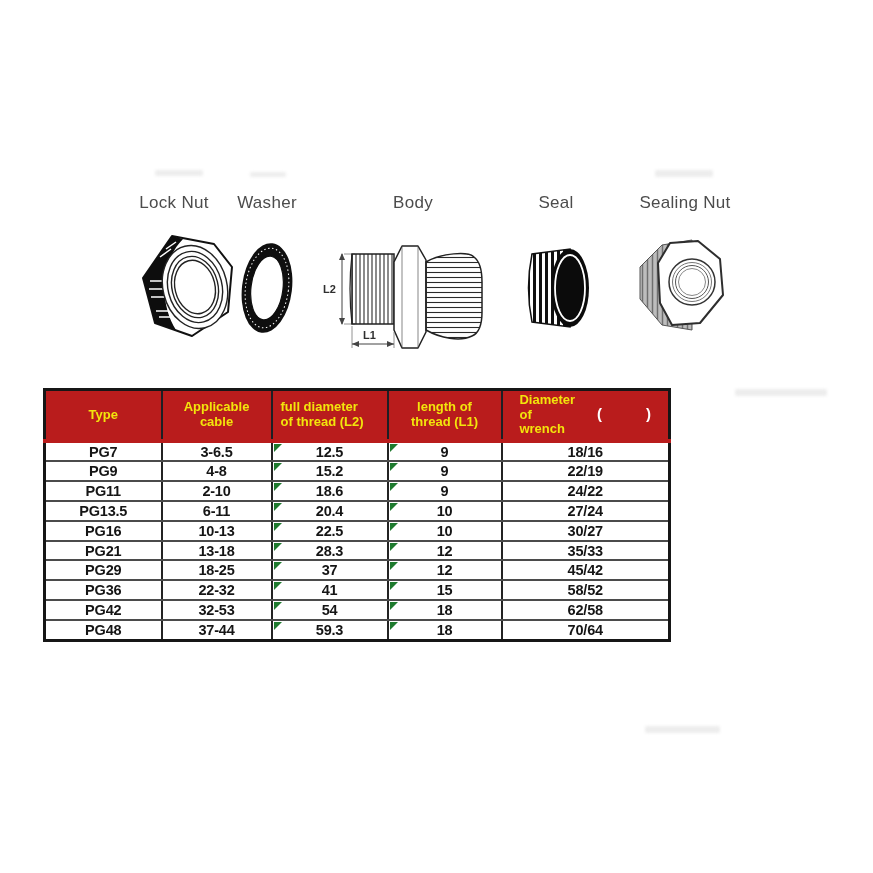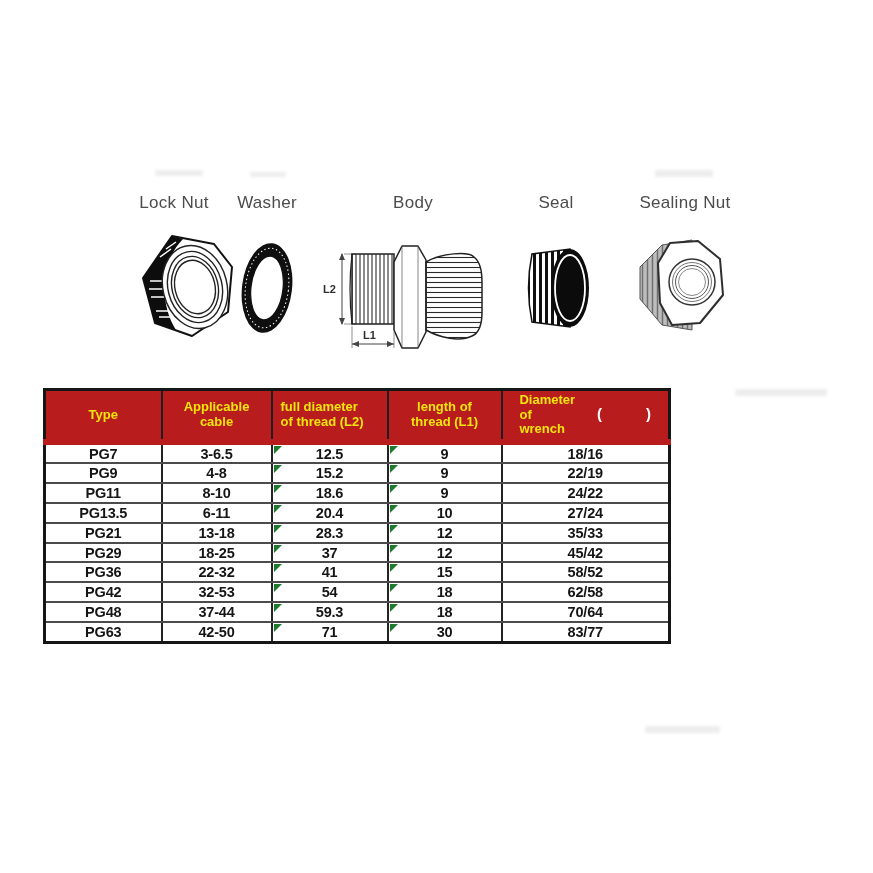--- a/index.html
+++ b/index.html
@@ -37,21 +37,21 @@
   .spec-table th .hdr-flex{display:flex;align-items:center;justify-content:center;gap:22px;}
   .spec-table th .paren{color:#ffffff;font-size:15px;font-weight:700;}
   .spec-table th svg{display:block;}
   .spec-table td{
     position:relative;background:#ffffff;color:#151515;
     font-size:14.5px;font-weight:700;text-align:center;vertical-align:middle;
     height:17.8px;padding:0 2px;letter-spacing:-0.2px;
     border-left:2px solid #232323;border-right:2px solid #232323;
     border-top:2px solid #4b4b4b;border-bottom:2px solid #4b4b4b;
   }
-  .spec-table tr:first-child td{border-top:6px solid #b91c1c;}
+  .spec-table tr:first-child td{border-top:4px solid #b91c1c;}
   .spec-table td.marker::before{
     content:"";position:absolute;left:1px;top:1px;width:0;height:0;
     border-top:8px solid #1e7a2e;border-right:8px solid transparent;
   }
   .dimtext{font:700 11px "Liberation Sans", sans-serif;fill:#2f2f2f;}
 </style>
 </head>
 <body>
 
 <div class="part-label" style="left:174px">Lock Nut</div>
@@ -192,33 +192,40 @@
       </tr>
       <tr>
         <td>PG9</td>
         <td>4-8</td>
         <td class="marker">15.2</td>
         <td class="marker">9</td>
         <td>22/19</td>
       </tr>
       <tr>
         <td>PG11</td>
-        <td>8-10</td>
+        <td>2-10</td>
         <td class="marker">18.6</td>
         <td class="marker">9</td>
         <td>24/22</td>
       </tr>
       <tr>
         <td>PG13.5</td>
         <td>6-11</td>
         <td class="marker">20.4</td>
         <td class="marker">10</td>
         <td>27/24</td>
       </tr>
       <tr>
+        <td>PG16</td>
+        <td>10-13</td>
+        <td class="marker">22.5</td>
+        <td class="marker">10</td>
+        <td>30/27</td>
+      </tr>
+      <tr>
         <td>PG21</td>
         <td>13-18</td>
         <td class="marker">28.3</td>
         <td class="marker">12</td>
         <td>35/33</td>
       </tr>
       <tr>
         <td>PG29</td>
         <td>18-25</td>
         <td class="marker">37</td>
@@ -239,21 +246,14 @@
         <td class="marker">18</td>
         <td>62/58</td>
       </tr>
       <tr>
         <td>PG48</td>
         <td>37-44</td>
         <td class="marker">59.3</td>
         <td class="marker">18</td>
         <td>70/64</td>
       </tr>
-      <tr>
-        <td>PG63</td>
-        <td>42-50</td>
-        <td class="marker">71</td>
-        <td class="marker">30</td>
-        <td>83/77</td>
-      </tr>
     </tbody>
 </table>
 
 </body></html>

